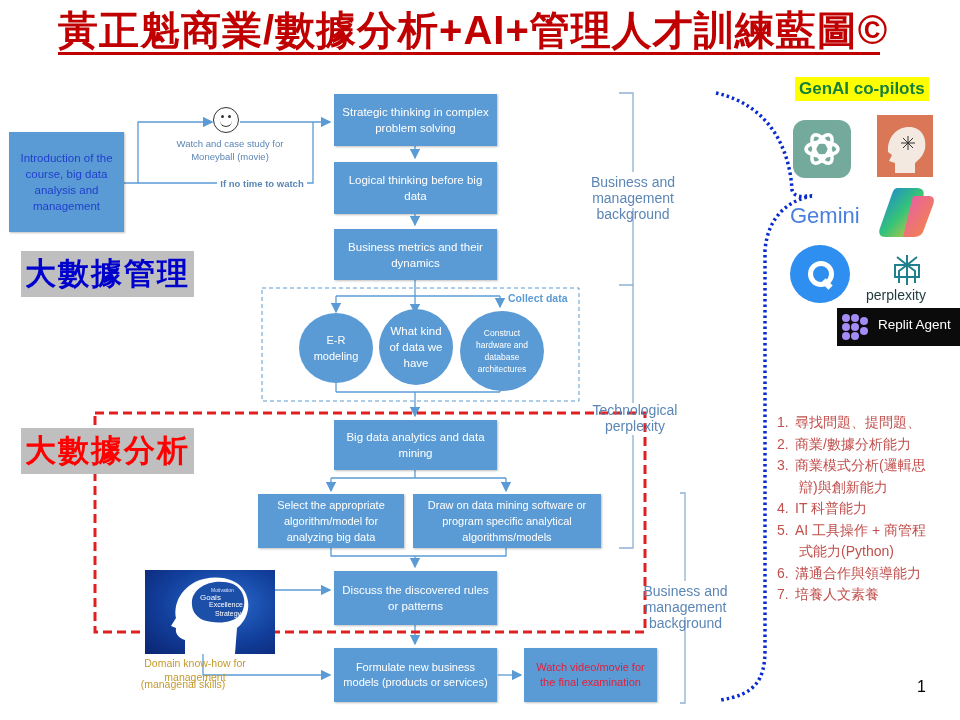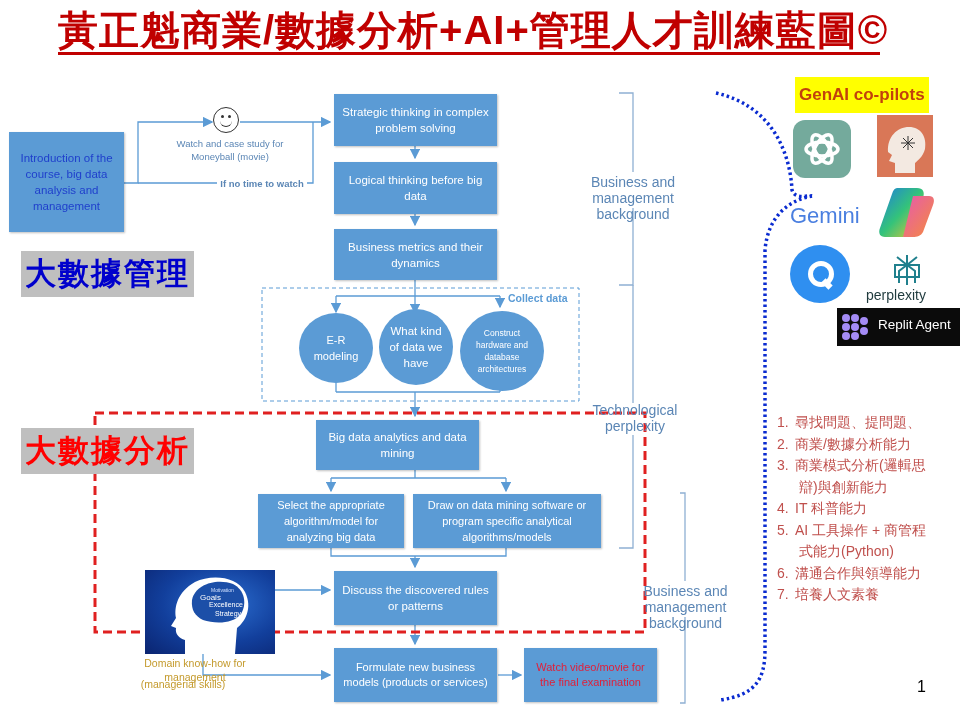--- a/index.html
+++ b/index.html
@@ -5,21 +5,21 @@
   html,body{margin:0;padding:0;background:#fff;}
   body{width:960px;height:720px;position:relative;overflow:hidden;font-family:"Liberation Sans","DejaVu Sans",sans-serif;}
   .abs{position:absolute;}
   .title{left:58px;top:6px;width:830px;font-size:40px;font-weight:bold;color:#c00000;letter-spacing:1px;white-space:nowrap;line-height:48px;}
   .title-rule{left:58px;top:52px;width:822px;height:3px;background:#c00000;}
   .box{position:absolute;background:#5b9bd5;color:#fff;display:flex;align-items:center;justify-content:center;text-align:center;font-size:11.5px;line-height:16px;box-shadow:1px 1px 2px rgba(0,0,0,0.25);box-sizing:border-box;padding:0 6px;}
   .circle{position:absolute;border-radius:50%;background:#5b9bd5;color:#fff;display:flex;align-items:center;justify-content:center;text-align:center;box-sizing:border-box;padding:0 6px;}
   .lbl{position:absolute;color:#5b86b5;font-size:14px;text-align:center;line-height:16px;}
   .section-label{position:absolute;background:#bfbfbf;font-size:31px;font-weight:bold;letter-spacing:2px;line-height:46px;padding:0 4px;}
   svg.lines{position:absolute;left:0;top:0;}
-  .genai-title{left:795px;top:77px;background:#ffff00;color:#c2410c;font-weight:bold;font-size:17px;padding:8px 4px;}
+  .genai-title{left:795px;top:77px;background:#ffff00;color:#15803d;font-weight:bold;font-size:17px;padding:2px 4px;}
   .skills{left:777px;top:412px;color:#c0504d;font-size:14px;line-height:21.5px;width:180px;}
   .skills .num{display:inline-block;width:18px;}
   .skills .indent{padding-left:22px;display:block;}
   .page-num{left:917px;top:678px;font-size:16px;color:#000;}
 </style>
 </head>
 <body>
 
 <div class="abs title">黃正魁商業/數據分析+AI+管理人才訓練藍圖©</div>
 <div class="abs title-rule"></div>
@@ -86,21 +86,21 @@
 
 <div class="box" style="left:334px;top:94px;width:163px;height:52px;">Strategic thinking in complex problem solving</div>
 <div class="box" style="left:334px;top:162px;width:163px;height:52px;">Logical thinking before big data</div>
 <div class="box" style="left:334px;top:229px;width:163px;height:51px;">Business metrics and their dynamics</div>
 
 <div class="abs" style="left:508px;top:292px;color:#5b9bd5;font-weight:bold;font-size:10.5px;background:#fff;">Collect data</div>
 <div class="circle" style="left:299px;top:313px;width:74px;height:70px;font-size:11px;line-height:16px;">E-R modeling</div>
 <div class="circle" style="left:379px;top:309px;width:74px;height:76px;font-size:11.5px;line-height:16px;padding:0 8px;">What kind of data we have</div>
 <div class="circle" style="left:460px;top:311px;width:84px;height:80px;font-size:8.5px;line-height:12px;padding:0 10px;">Construct hardware and database architectures</div>
 
-<div class="box" style="left:316px;top:420px;width:163px;height:50px;">Big data analytics and data mining</div>
+<div class="box" style="left:334px;top:420px;width:163px;height:50px;">Big data analytics and data mining</div>
 <div class="box" style="left:258px;top:494px;width:146px;height:54px;font-size:11px;">Select the appropriate algorithm/model for analyzing big data</div>
 <div class="box" style="left:413px;top:494px;width:188px;height:54px;font-size:11px;">Draw on data mining software or program specific analytical algorithms/models</div>
 <div class="box" style="left:334px;top:571px;width:163px;height:54px;">Discuss the discovered rules or patterns</div>
 
 <div class="abs" style="left:145px;top:570px;width:130px;height:84px;background:radial-gradient(ellipse at 60% 40%,#2c6fd1 0%,#123f9c 55%,#0a2470 100%);overflow:hidden;">
   <svg width="130" height="84">
     <path d="M40,84 L40,70 C34,68 30,64 31,58 L26,56 L31,48 C29,38 32,22 50,12 C66,4 92,6 100,22 C108,38 100,52 92,58 L90,84 Z" fill="#ffffff"></path>
     <path d="M47,30 C50,14 72,8 88,14 C100,20 102,34 96,44 C88,54 70,54 58,50 C50,46 46,40 47,30 Z" fill="#1c4fa8"></path>
     <text x="55" y="30" font-size="8" fill="#fff" font-family="Liberation Sans, sans-serif">Goals</text>
     <text x="64" y="37" font-size="7" fill="#fff" font-family="Liberation Sans, sans-serif">Excellence</text>

